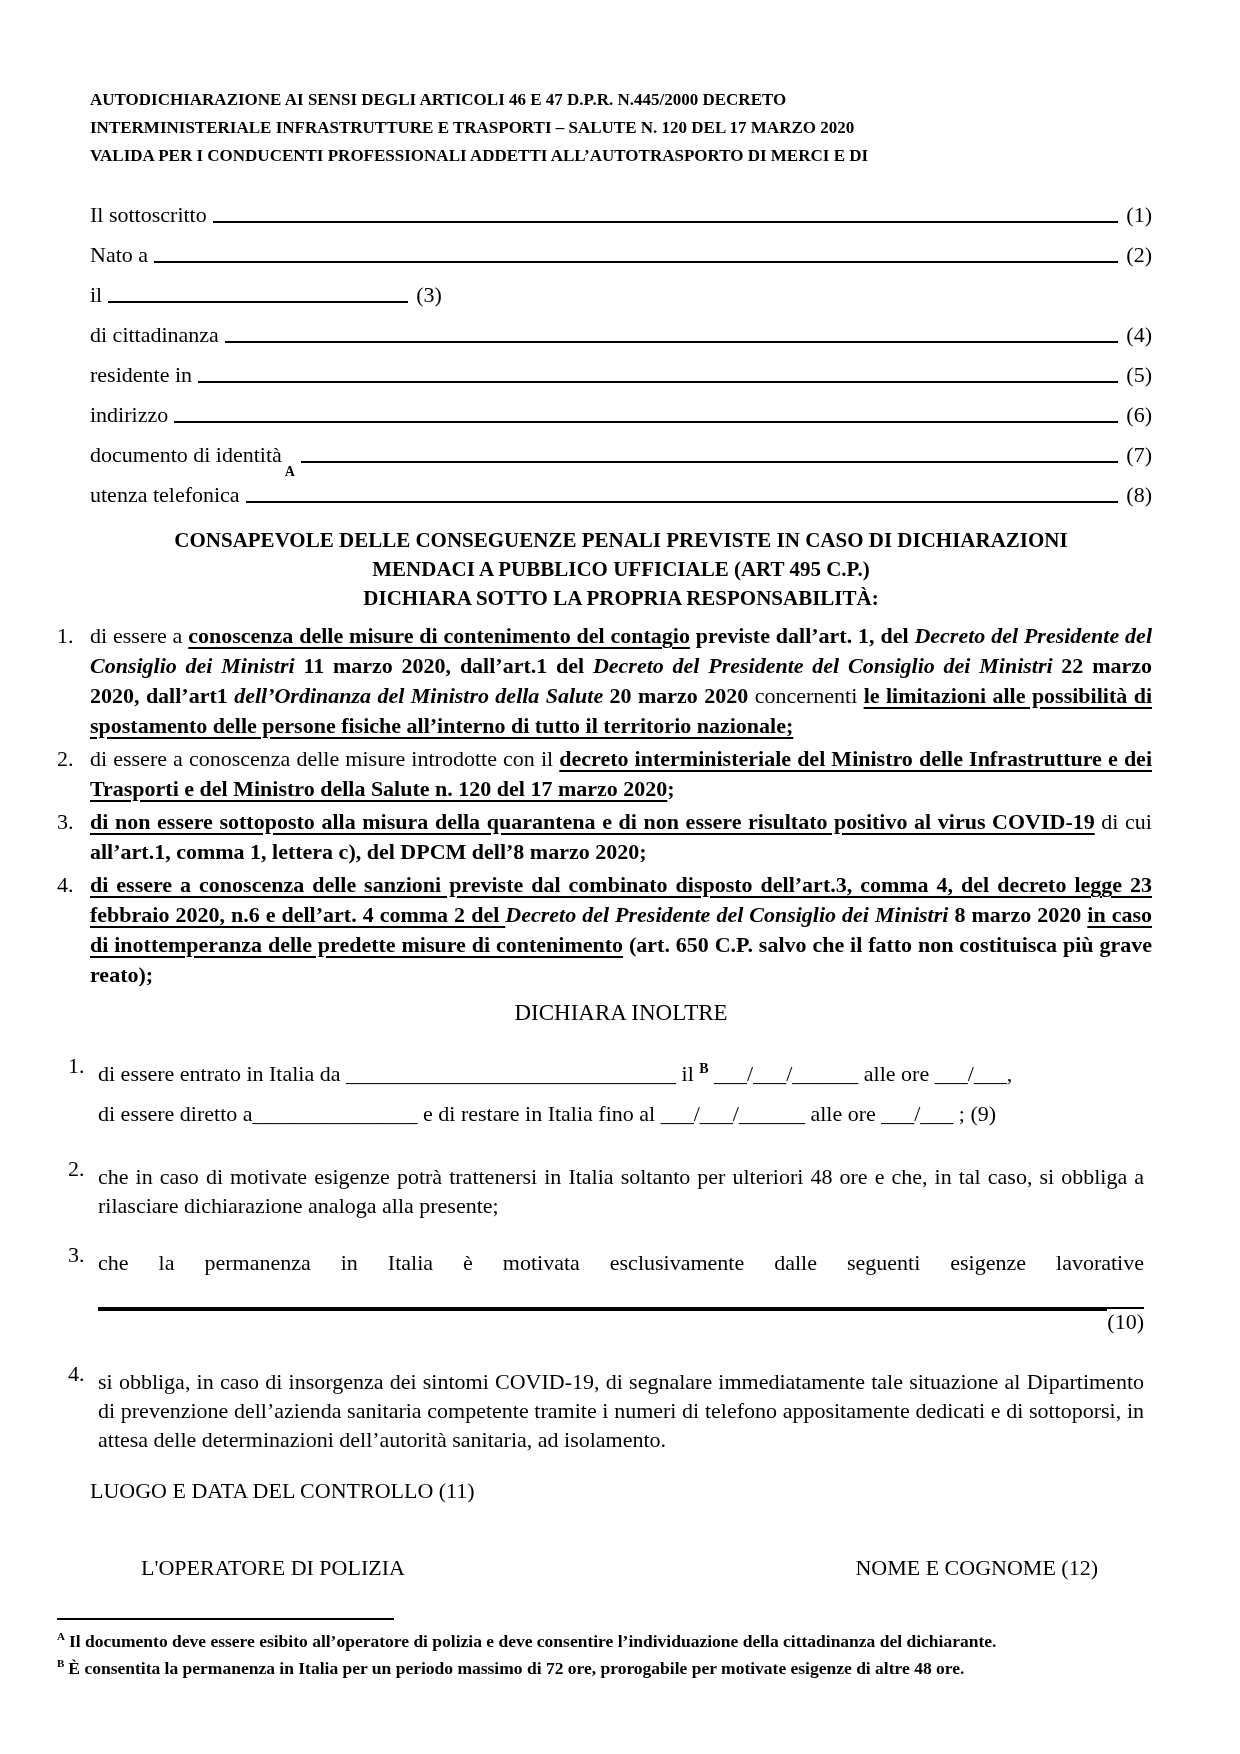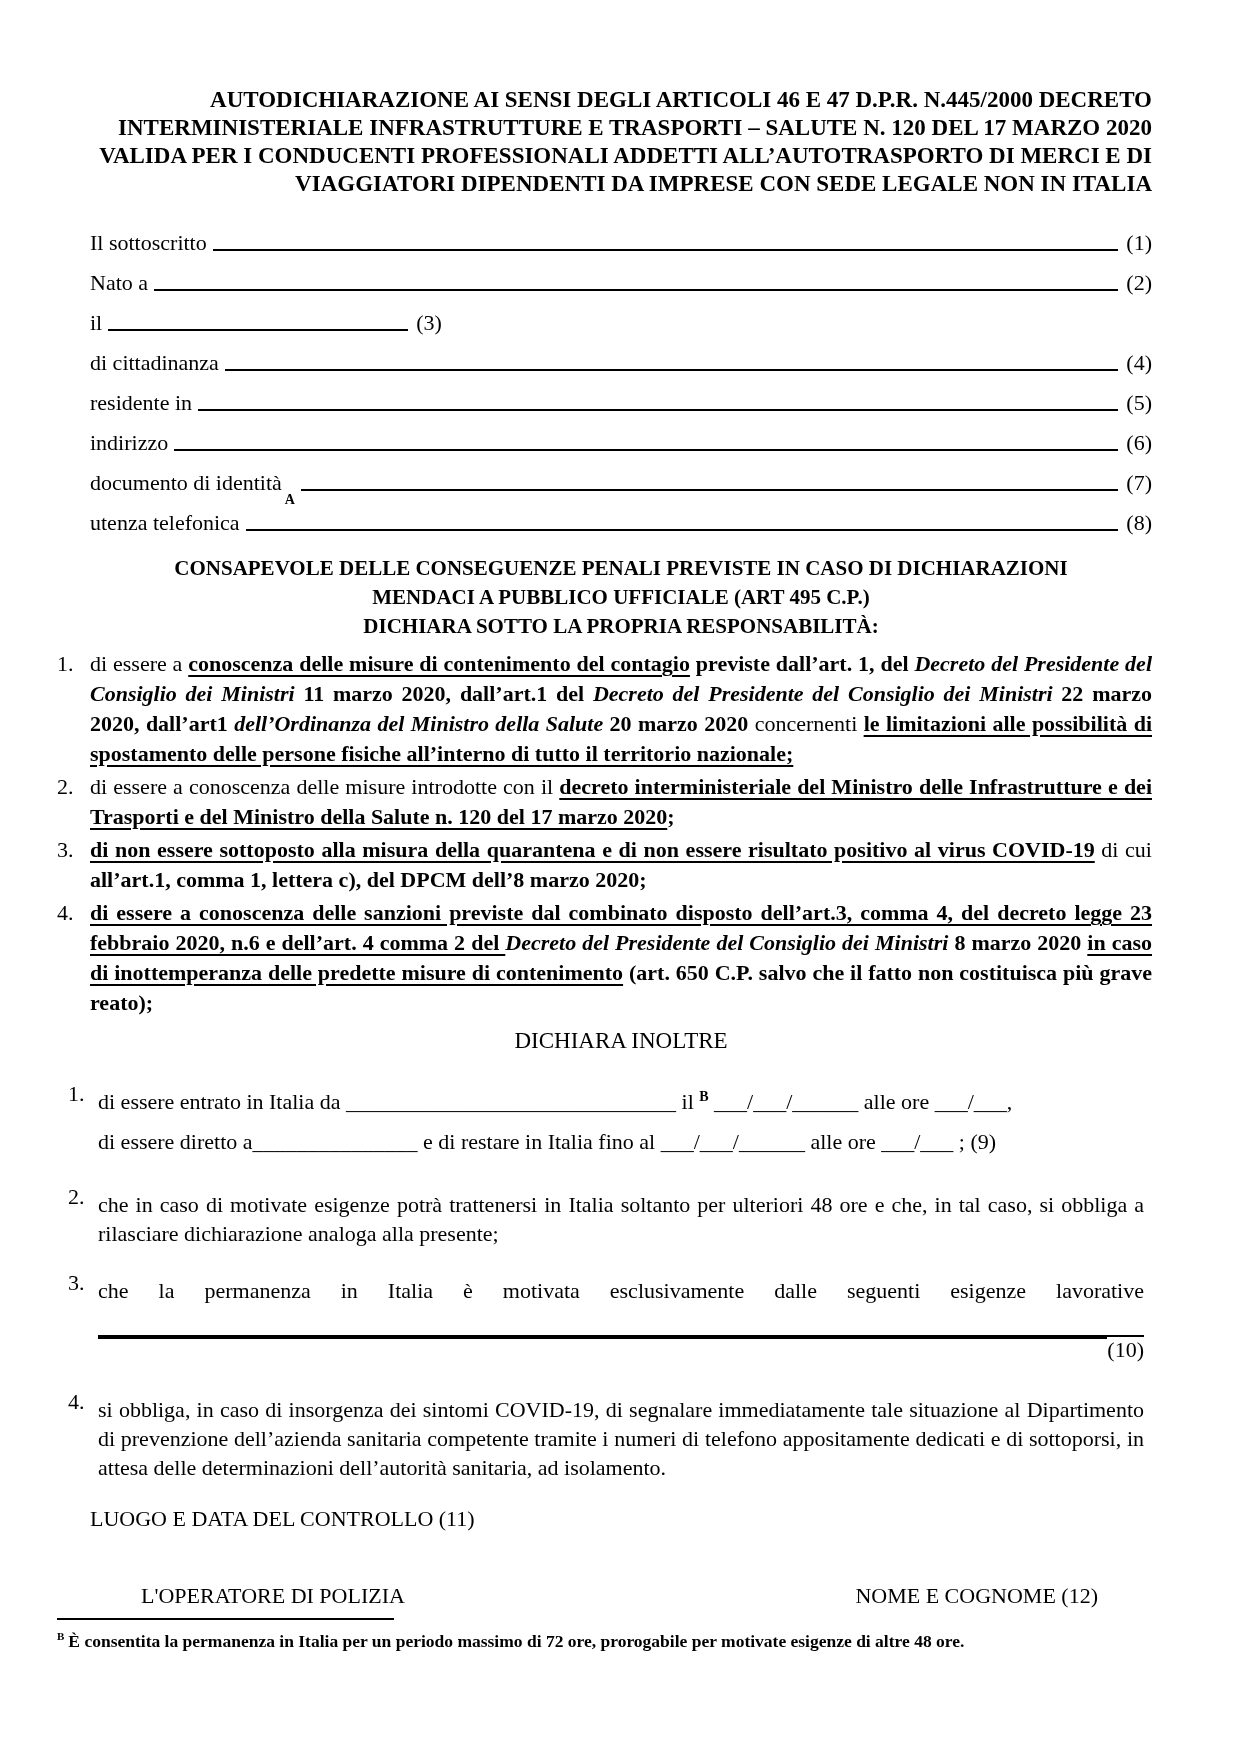--- a/index.html
+++ b/index.html
@@ -4,21 +4,21 @@
 <style>
   html,body { margin:0; padding:0; }
   body {
     width:1240px; height:1754px; background:#ffffff; color:#000000;
     font-family:"Liberation Serif","DejaVu Serif",serif; font-size:22px;
     position:relative; overflow:hidden;
   }
   .page { position:absolute; inset:0; padding:86px 88px 0 90px; box-sizing:border-box; }
 
   
-  .title div { font-weight:700; font-size:23px; line-height:28px; text-align:right; }
+  .title div { font-weight:700; font-size:17px; line-height:28px; text-align:left; }
 
   
   .fields { margin-top:22px; }
   .field-row { display:flex; align-items:flex-end; height:40px; white-space:nowrap; }
   .field-label { line-height:34px; }
   .fsup { font-weight:700; font-size:14px; vertical-align:super; margin-left:3px; line-height:0; }
   .field-line { flex:1 1 auto; border-bottom:2px solid #000; margin:0 8px 9px 6px; height:0; }
   .field-line.short { flex:0 0 300px; }
   .field-num { line-height:34px; }
   .row-spacer { flex:1 1 auto; }
@@ -66,21 +66,20 @@
 </style>
 </head>
 <body>
 
 <div class="page">
 
   <div class="title" id="title">
       <div>AUTODICHIARAZIONE AI SENSI DEGLI ARTICOLI 46 E 47 D.P.R. N.445/2000 DECRETO</div>
       <div>INTERMINISTERIALE INFRASTRUTTURE E TRASPORTI – SALUTE N. 120 DEL 17 MARZO 2020</div>
       <div>VALIDA PER I CONDUCENTI PROFESSIONALI ADDETTI ALL’AUTOTRASPORTO DI MERCI E DI</div>
-      <div>VIAGGIATORI DIPENDENTI DA IMPRESE CON SEDE LEGALE NON IN ITALIA</div>
     </div>
 
   <div class="fields" id="fields">
       <div class="field-row">
         <span class="field-label">Il sottoscritto</span>
         <div class="field-line"></div>
         <span class="field-num">(1)</span>
       </div>
       <div class="field-row">
         <span class="field-label">Nato a</span>
@@ -177,17 +176,18 @@
   <div class="controllo">LUOGO E DATA DEL CONTROLLO (11)</div>
 
   <div class="sigrow">
     <span>L'OPERATORE DI POLIZIA</span>
     <span>NOME E COGNOME (12)</span>
   </div>
 
   <div class="footnotes">
     <div class="fn-sep"></div>
     <div id="fnlist">
+        <p class="fn jst"><span class="fn-marker">A</span><span>Il documento deve essere esibito all’operatore di polizia e deve consentire l’individuazione della cittadinanza del dichiarante.</span></p>
         <p class="fn"><span class="fn-marker">B</span><span>È consentita la permanenza in Italia per un periodo massimo di 72 ore, prorogabile per motivate esigenze di altre 48 ore.</span></p>
       </div>
   </div>
 
 </div>
 
 </body></html>

